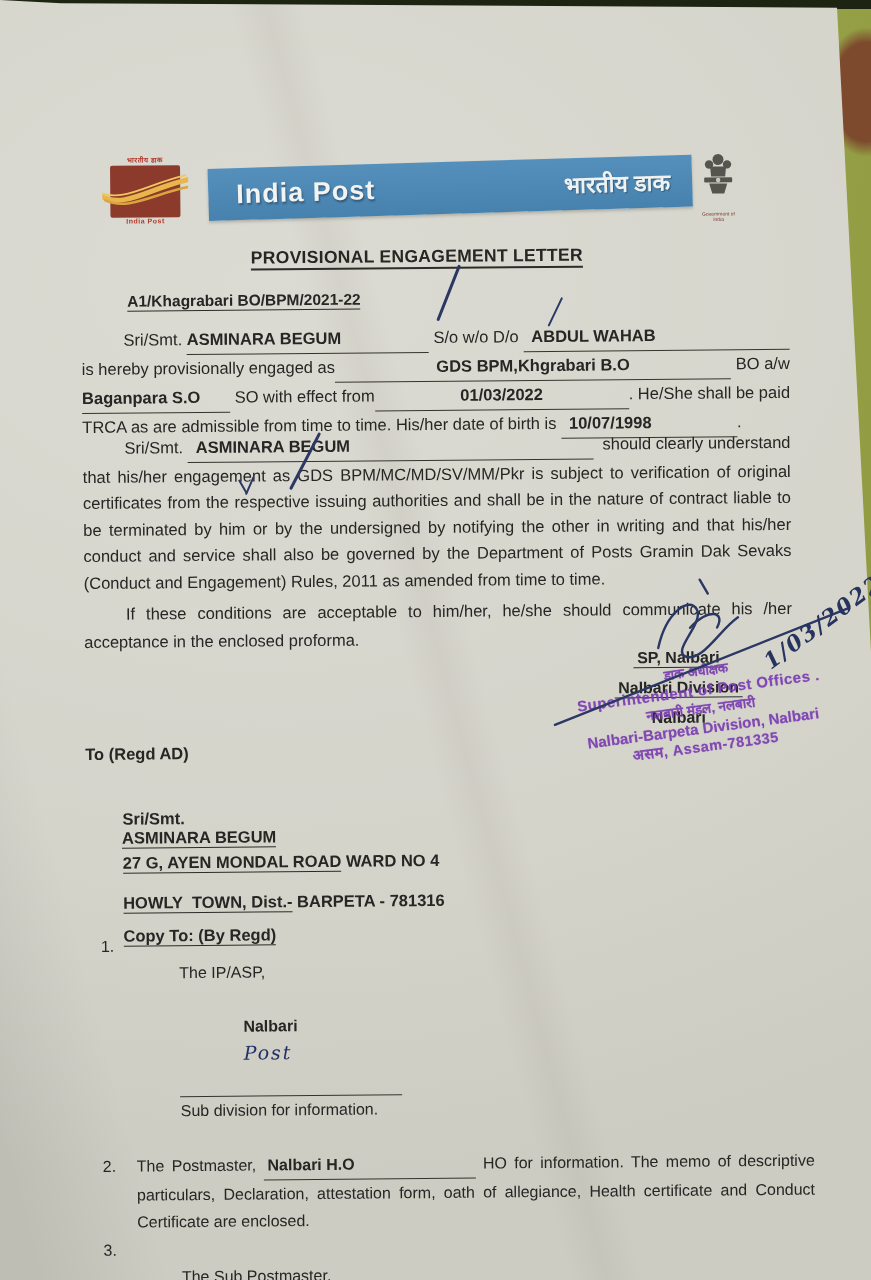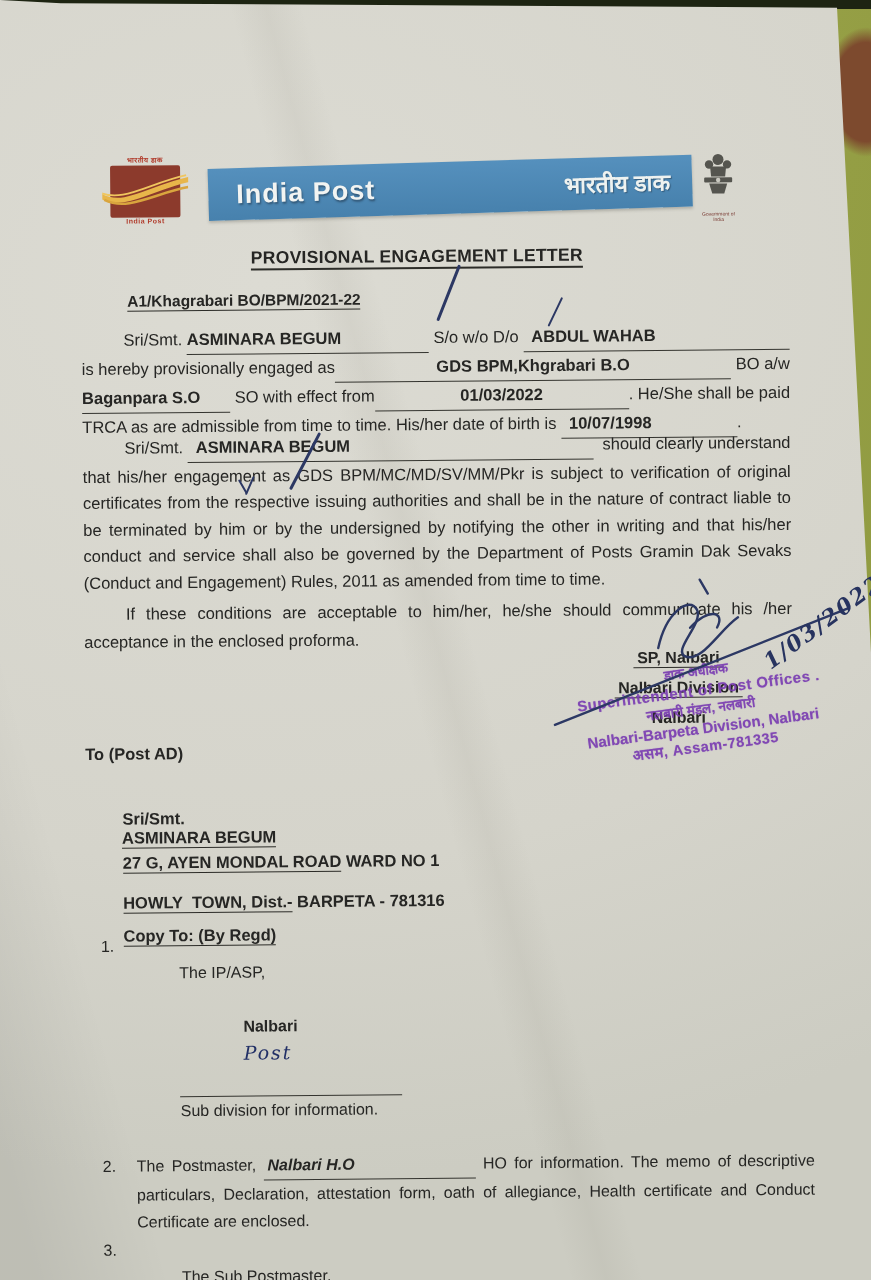--- a/index.html
+++ b/index.html
@@ -189,27 +189,27 @@
     </svg>
     <div class="hand-date ink">1/03/2022</div>
 
     <div class="mark" style="left:450px;top:263px;width:2.5px;height:60px;transform:rotate(22deg);"></div>
     <div class="mark" style="left:557px;top:297px;width:2px;height:32px;transform:rotate(26deg);"></div>
     <div class="mark" style="left:305px;top:428px;width:2.5px;height:64px;transform:rotate(28deg);"></div>
     <div class="mark" style="left:243px;top:477px;width:2px;height:16px;transform:rotate(-30deg);"></div>
     <div class="mark" style="left:250px;top:474px;width:2px;height:20px;transform:rotate(24deg);"></div>
 
     <div class="tozone">
-      <div style="top:0;">To (Post AD)</div>
+      <div style="top:0;">To (Regd AD)</div>
       <div style="top:46px;">
         <span>Sri/Smt.</span><span> </span>
         <span class="ua">ASMINARA BEGUM</span>
       </div>
       <div style="top:90px;">
-        <span class="ua">27 G, AYEN MONDAL ROAD</span><span> WARD NO 1</span>
+        <span class="ua">27 G, AYEN MONDAL ROAD</span><span> WARD NO 4</span>
       </div>
       <div style="top:130px;">
         <span class="ua">HOWLY  TOWN, Dist.-</span><span> BARPETA - 781316</span>
       </div>
       <div style="top:163px;">
         <span class="ua">Copy To: (By Regd)</span>
       </div>
     </div>
 
     <div class="copylist">
@@ -221,21 +221,21 @@
             <span class="fill" style="border:none;">Nalbari</span>
             <span class="east">Post</span>
           </span>
           <span>Sub division for information.</span>
         </span>
       </div>
       <div class="crow">
         <span class="cnum">2.</span>
         <span class="cbody">
           <span>The Postmaster,</span>
-          <span class="blank" style="width:208px;text-align:left;padding:0 0 1px 4px;"><span class="fill" style="border:none;font-style:italic;">Nalbari H.O</span></span>
+          <span class="blank" style="width:208px;text-align:left;padding:0 0 1px 4px;"><span class="fill" style="border:none;">Nalbari H.O</span></span>
           <span>HO for information. The memo of descriptive particulars, Declaration, attestation form, oath of allegiance, Health certificate and Conduct Certificate are enclosed.</span>
         </span>
       </div>
       <div class="crow">
         <span class="cnum">3.</span>
         <span class="cbody nw">
           <span>The Sub Postmaster,</span>
           
           
         </span>

